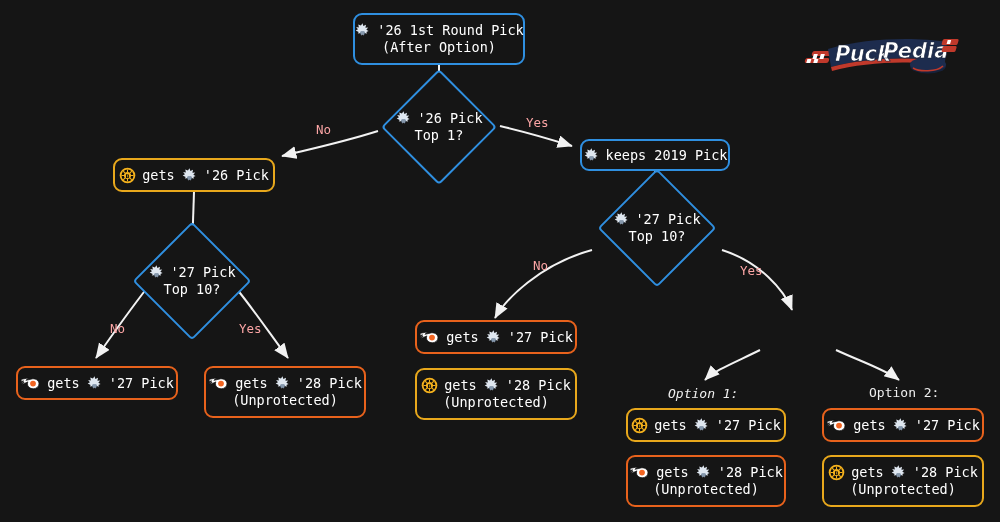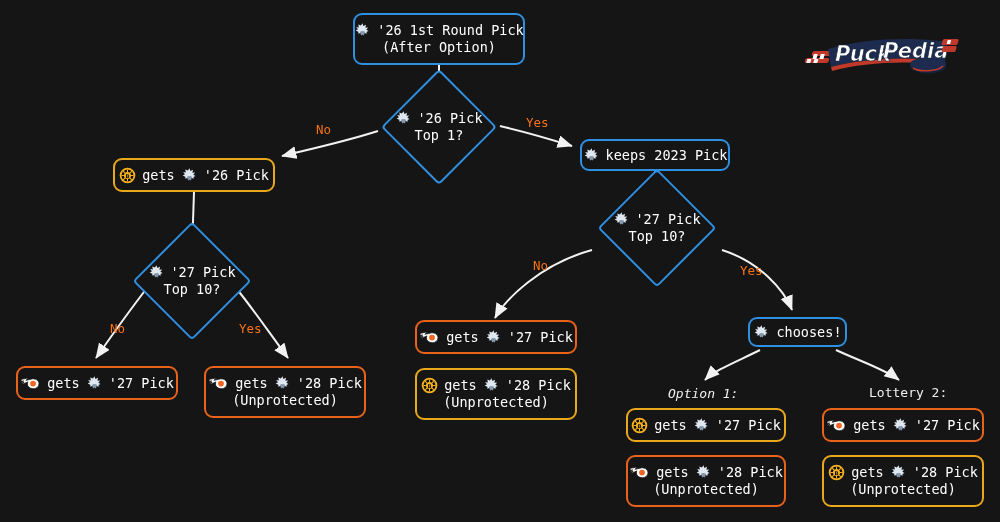--- a/index.html
+++ b/index.html
@@ -37,21 +37,21 @@
     transform:translate(-50%,-50%) rotate(45deg) ;
     border:2px solid #2f8fe0;border-radius:4px;background:#151515;
   }
   .diamond .dlabel{
     position:relative;z-index:2;color:#fff;font-size:13.5px;line-height:17px;
     text-align:center;display:flex;flex-direction:column;align-items:center;
   }
   .diamond .ln{display:flex;align-items:center;gap:5px;}
 
   .edgelabel{
-    position:absolute;color:#f97316;font-size:12.5px;
+    position:absolute;color:#fca5a5;font-size:12.5px;
     font-family:"DejaVu Sans Mono","Liberation Mono",monospace;
     background:transparent;white-space:nowrap;
   }
   .optlabel{
     position:absolute;color:#f0f0f0;font-size:13px;white-space:nowrap;
   }
 
   
   .ico{display:inline-block;vertical-align:middle;flex:0 0 auto;}
   .ico.leafs{width:17px;height:17px;}
@@ -164,21 +164,21 @@
   <div class="node rnode" style="left:580px;top:139px;width:150px;height:32px;">
     <div class="txt">
       <div class="ln">
         <span class="ico leafs">
           <svg viewBox="0 0 24 24" width="17" height="17">
               <path fill="#dfe7f0" d="M12 1.6 13.2 5.5 17 3.9l-.9 4.2 3.9-.5-2.6 3.2 3.2 1.8-3.2 1.6 1.2 2.1-5.1-.6.6 3.3-2.1-1.4-2.1 1.4.6-3.3-5.1.6 1.2-2.1L2.4 12.1l3.2-1.8L3 7.1l3.9.5L6 3.4l3.8 1.6z"></path>
               <rect x="9" y="13.4" width="6" height="4.4" rx="0.6" fill="#2a4766"></rect>
               <path stroke="#dfe7f0" stroke-width="0.7" d="M9.3 14.5h5.4M9.3 15.6h5.4M9.3 16.7h5.4"></path>
             </svg>
         </span>
-        <span>keeps 2023 Pick</span>
+        <span>keeps 2019 Pick</span>
       </div>
     </div>
   </div>
 
   <div class="diamond" style="left:127px;top:245px;width:130px;height:72px;--dw:80px;--dh:80px;">
     <div class="dshape"></div>
     <div class="dlabel">
       <div class="ln">
         <span class="ico leafs">
           <svg viewBox="0 0 24 24" width="17" height="17">
@@ -304,37 +304,23 @@
               <rect x="9" y="13.4" width="6" height="4.4" rx="0.6" fill="#2a4766"></rect>
               <path stroke="#dfe7f0" stroke-width="0.7" d="M9.3 14.5h5.4M9.3 15.6h5.4M9.3 16.7h5.4"></path>
             </svg>
         </span>
         <span>'28 Pick</span>
       </div>
       <div class="ln center">(Unprotected)</div>
     </div>
   </div>
 
-  <div class="node rnode" style="left:748px;top:317px;width:99px;height:30px;">
-    <div class="txt">
-      <div class="ln">
-        <span class="ico leafs">
-          <svg viewBox="0 0 24 24" width="17" height="17">
-              <path fill="#dfe7f0" d="M12 1.6 13.2 5.5 17 3.9l-.9 4.2 3.9-.5-2.6 3.2 3.2 1.8-3.2 1.6 1.2 2.1-5.1-.6.6 3.3-2.1-1.4-2.1 1.4.6-3.3-5.1.6 1.2-2.1L2.4 12.1l3.2-1.8L3 7.1l3.9.5L6 3.4l3.8 1.6z"></path>
-              <rect x="9" y="13.4" width="6" height="4.4" rx="0.6" fill="#2a4766"></rect>
-              <path stroke="#dfe7f0" stroke-width="0.7" d="M9.3 14.5h5.4M9.3 15.6h5.4M9.3 16.7h5.4"></path>
-            </svg>
-        </span>
-        <span>chooses!</span>
-      </div>
-    </div>
-  </div>
 
   <div class="optlabel" style="left:668px;top:386px;font-style:italic;">Option 1:</div>
-  <div class="optlabel" style="left:869px;top:385px;">Lottery 2:</div>
+  <div class="optlabel" style="left:869px;top:385px;">Option 2:</div>
 
   <div class="node rnode gold" style="left:626px;top:408px;width:160px;height:34px;">
     <div class="txt">
       <div class="ln">
         <span class="ico bruins">
           <svg viewBox="0 0 24 24" width="17" height="17">
               <circle cx="12" cy="12" r="11" fill="#f5b21d"></circle>
               <circle cx="12" cy="12" r="8.4" fill="#0b0b0b"></circle>
               <g stroke="#f5b21d" stroke-width="1.5">
                 <path d="M12 3.4V7M12 17v3.6M3.4 12H7M17 12h3.6M6 6l2.4 2.4M15.6 15.6 18 18M18 6l-2.4 2.4M8.4 15.6 6 18"></path>

